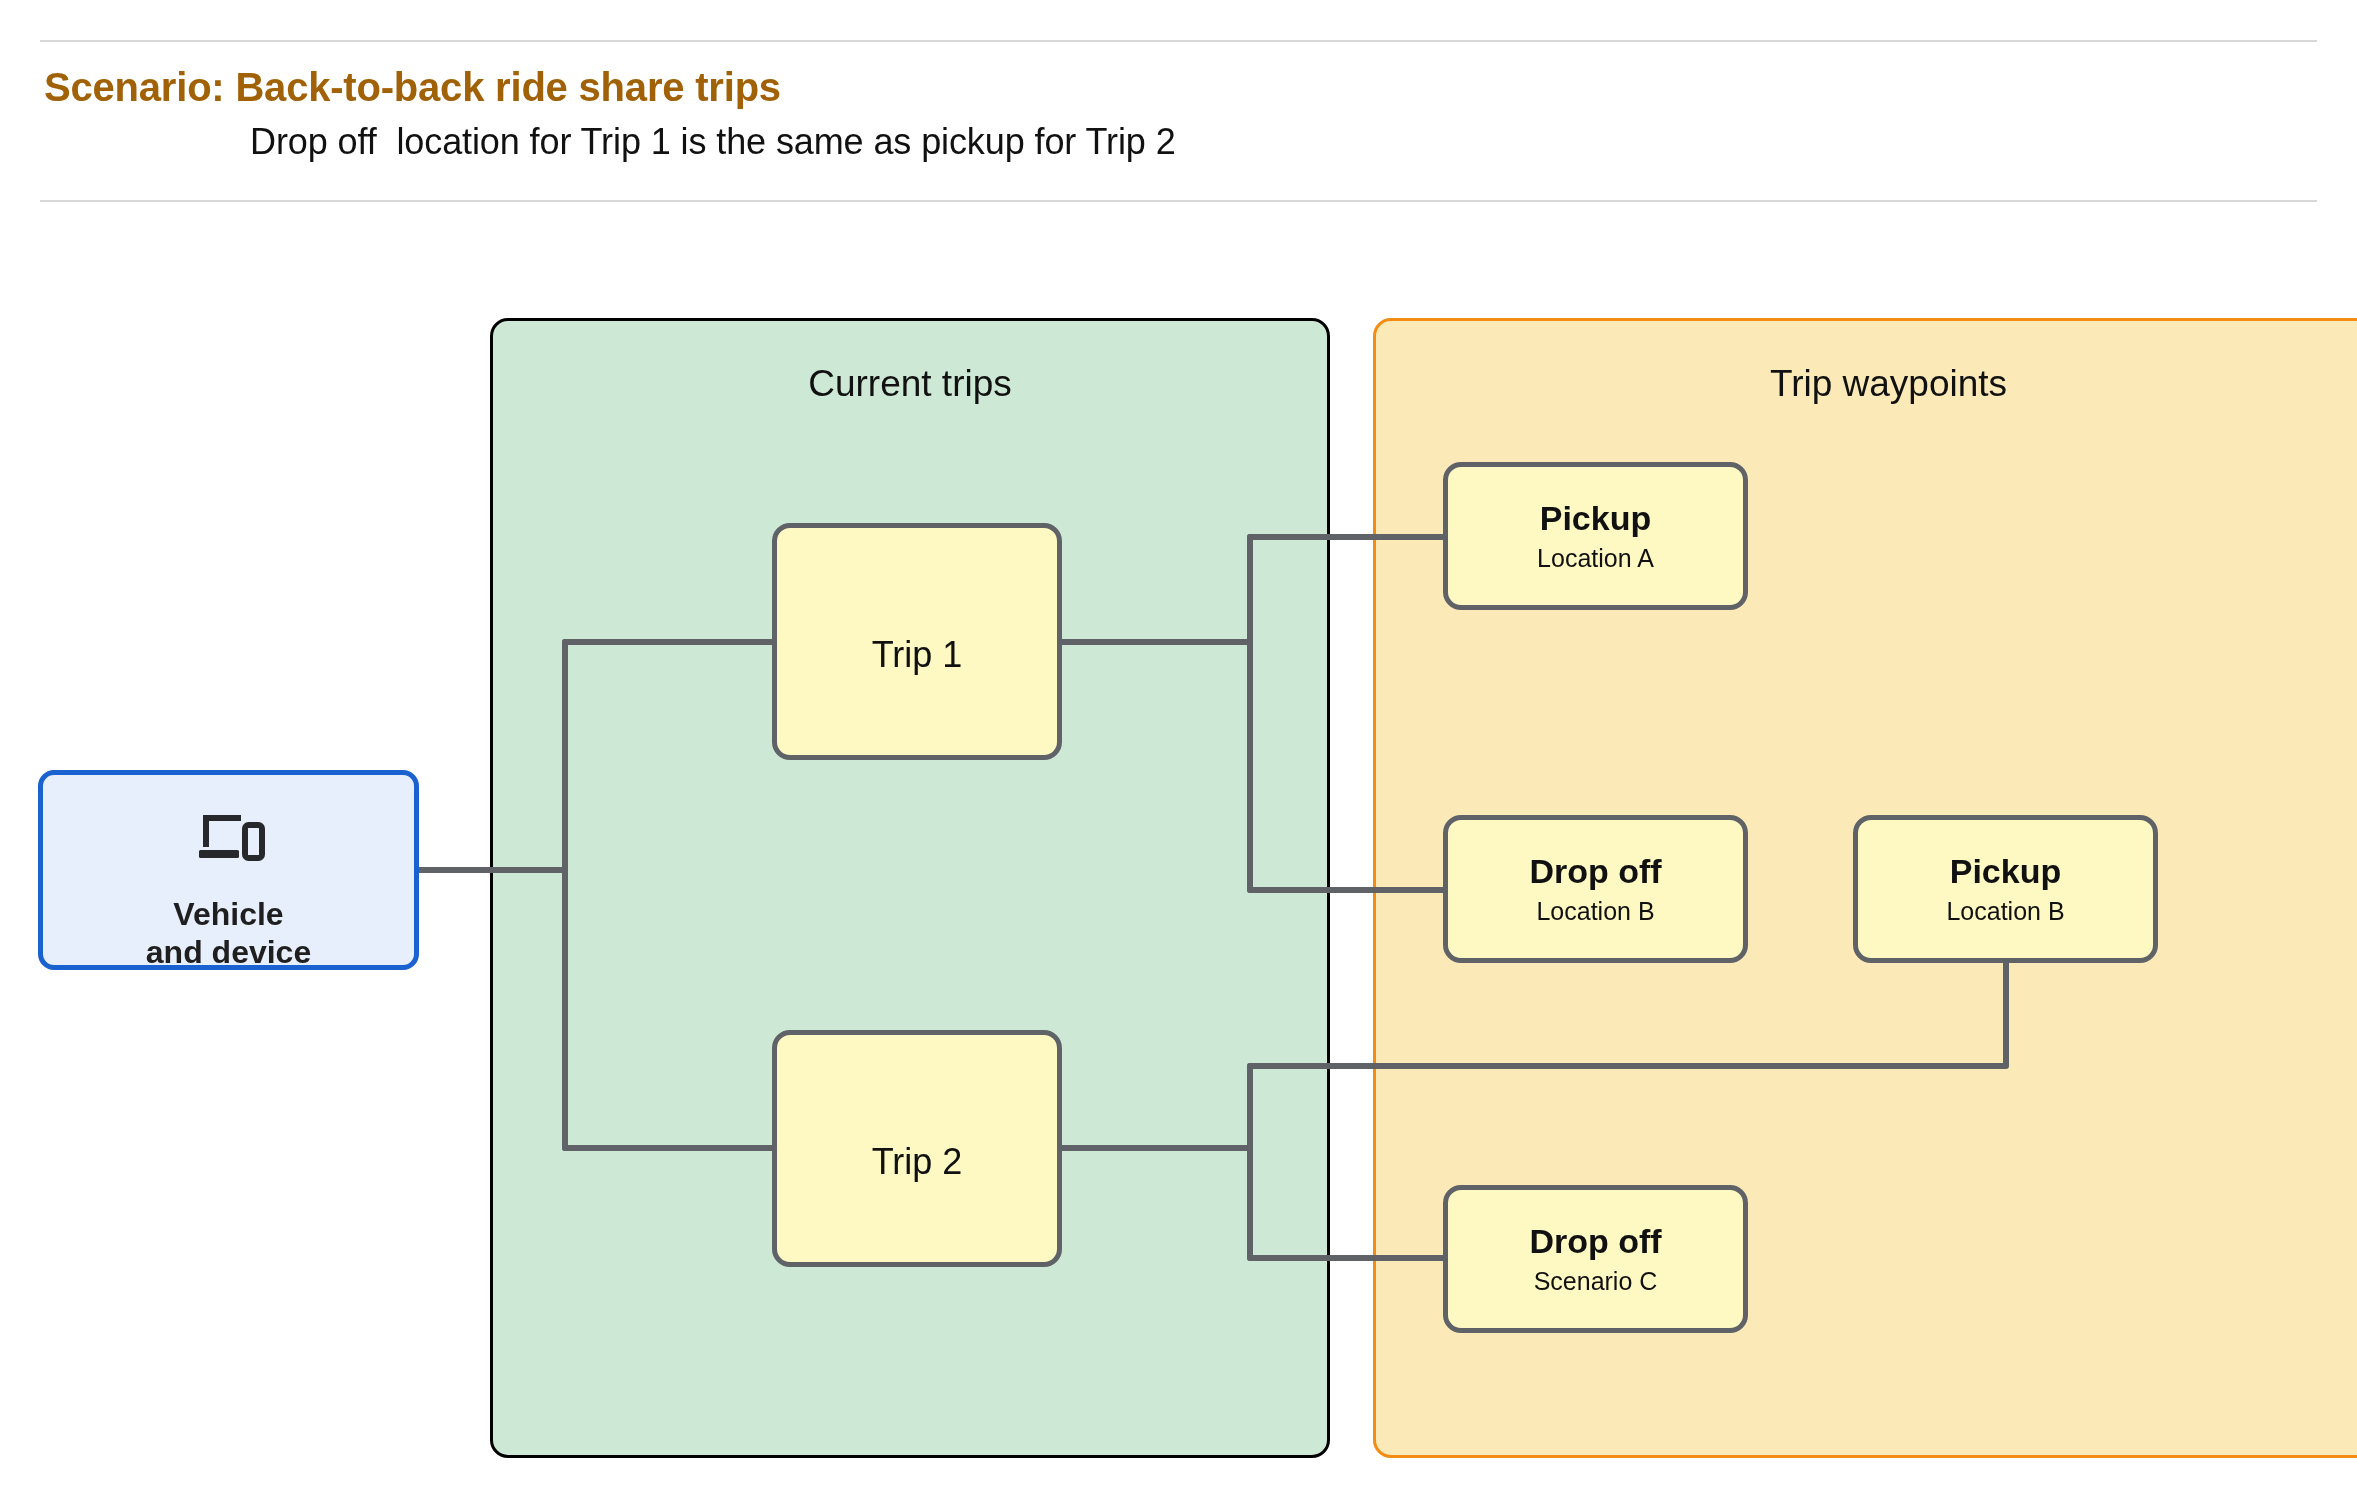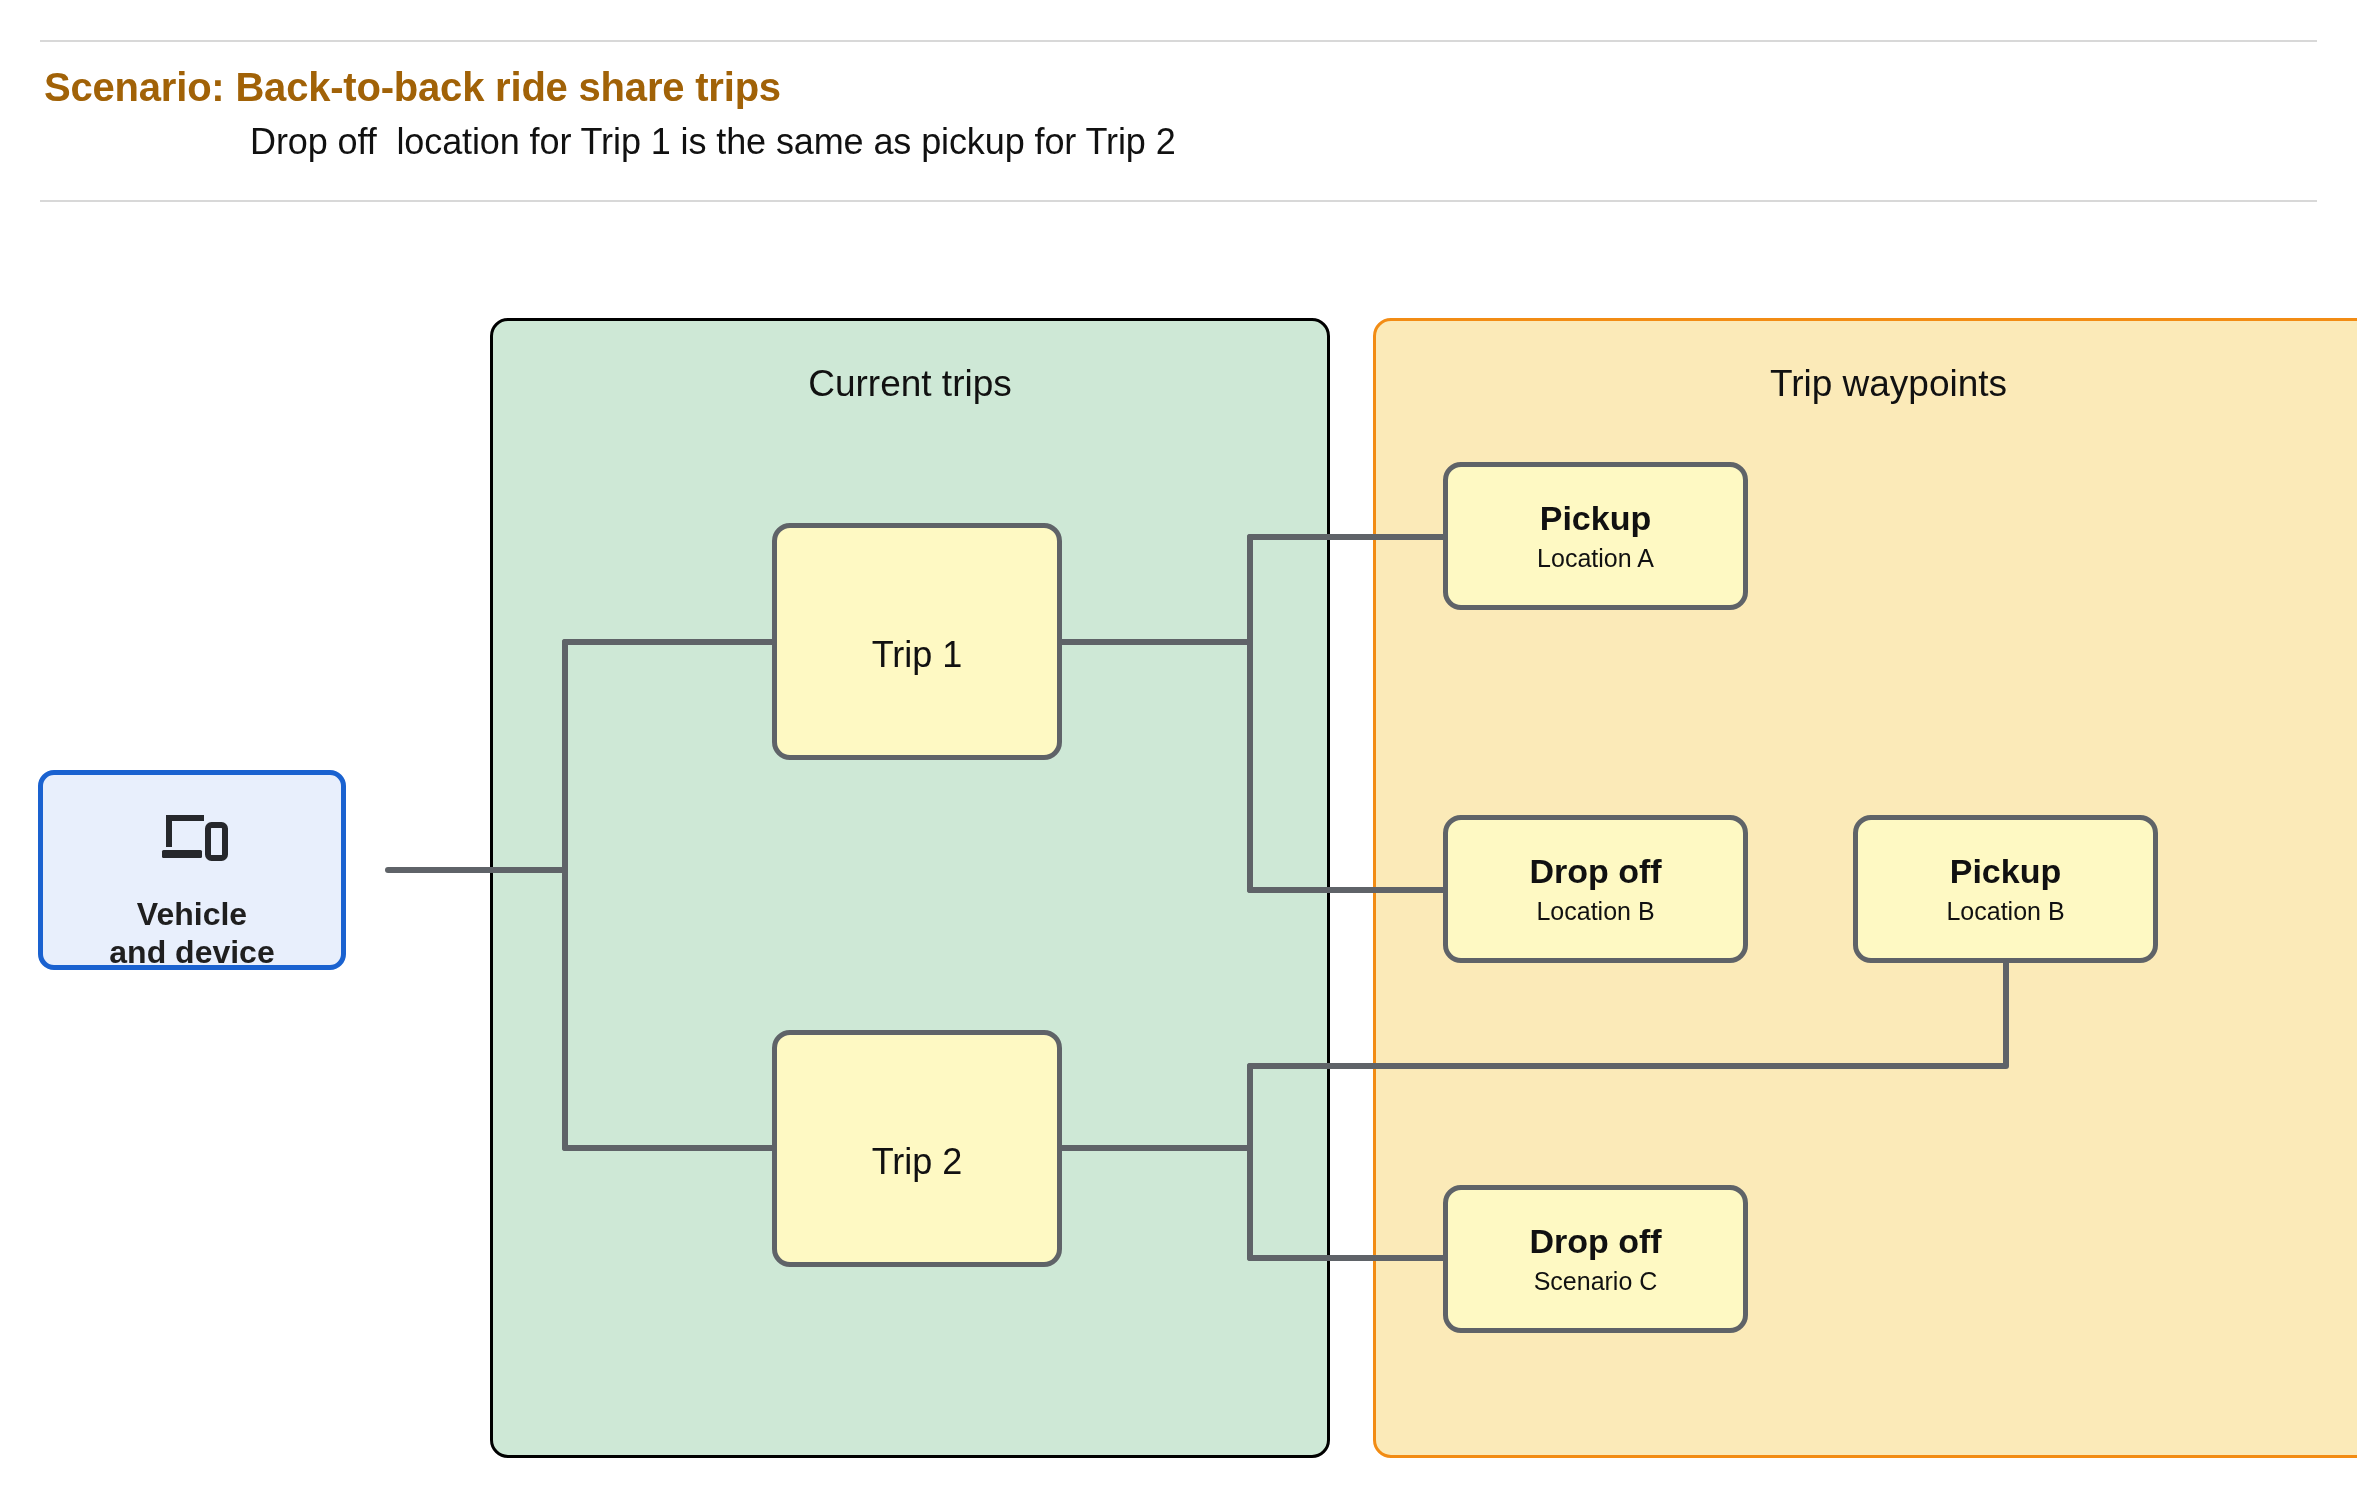--- a/index.html
+++ b/index.html
@@ -137,21 +137,21 @@
   
   #node-pickup-a   { left: 1443px; top: 462px;  width: 305px; height: 148px; }
   #node-dropoff-b  { left: 1443px; top: 815px;  width: 305px; height: 148px; }
   #node-pickup-b   { left: 1853px; top: 815px;  width: 305px; height: 148px; }
   #node-dropoff-c  { left: 1443px; top: 1185px; width: 305px; height: 148px; }
 
   
   #node-vehicle {
     left: 38px;
     top: 770px;
-    width: 308px;
+    width: 381px;
     height: 200px;
     background: #e8effc;
     border: 5px solid #1a62d0;
     border-radius: 16px;
     justify-content: flex-start;
     padding-top: 34px;
   }
   #node-vehicle .vehicle-label {
     font-size: 32px;
     font-weight: bold;

